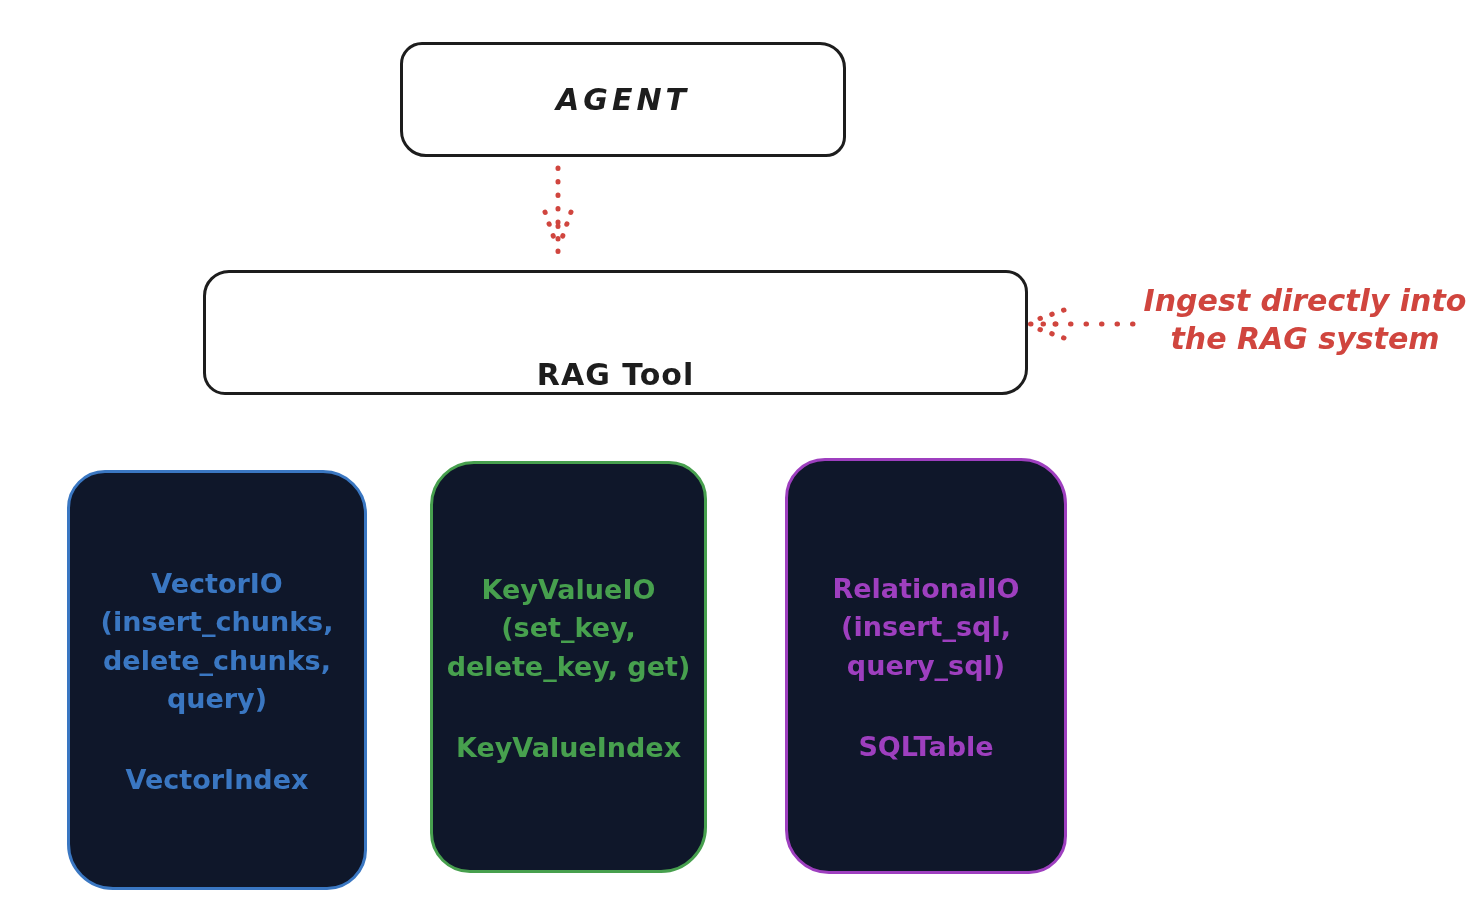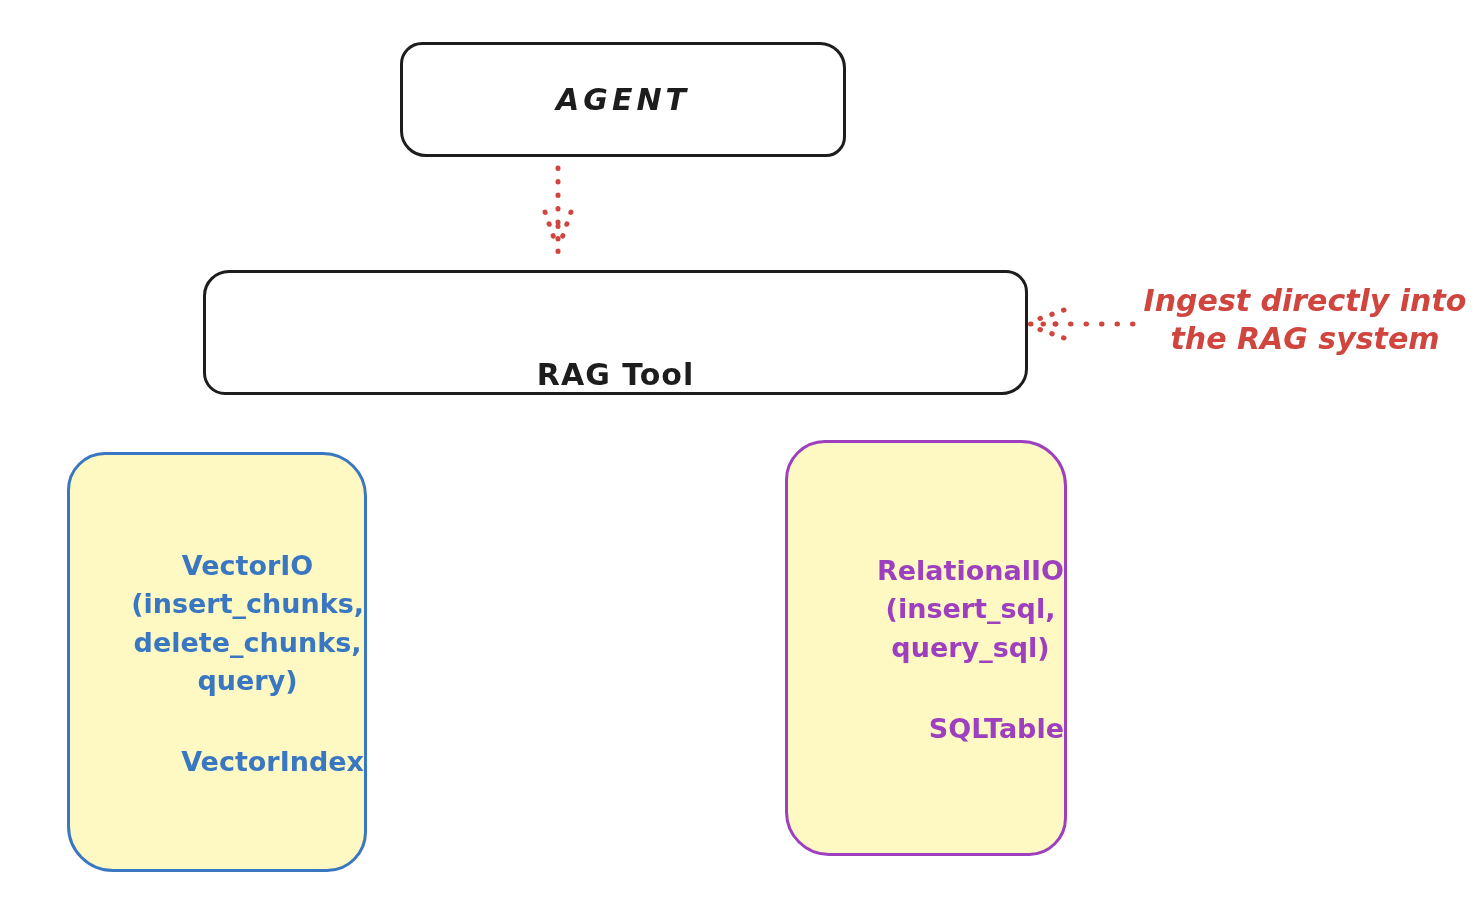--- a/index.html
+++ b/index.html
@@ -70,26 +70,27 @@
     font-weight: bold;
     font-style: italic;
     line-height: 1.27;
     white-space: pre-line;
     color: #d0453e;
   }
   .backend-box {
     position: absolute;
     display: flex;
     flex-direction: column;
-    align-items: flex-end;
+    align-items: center;
     justify-content: center;
-    background: #fef9c3;
+    background: #0f172a;
     box-sizing: border-box;
     border: 3.5px solid currentColor;
     text-align: center;
+    margin-top: 18px;
   }
   .backend-vector {
     left: 67px; top: 452px;
     width: 300px; height: 420px;
     border-radius: 38px 44px 40px 46px;
   }
   .backend-keyvalue {
     left: 430px; top: 443px;
     width: 277px; height: 412px;
     border-radius: 44px 38px 46px 40px;
@@ -145,20 +146,26 @@
 the RAG system</div>
 
   <div class="backend-box backend-vector" style="color: rgb(58, 119, 194);">
     <div class="io-label">VectorIO
 (insert_chunks,
 delete_chunks,
 query)</div>
     <div class="index-label">VectorIndex</div>
   </div>
 
+  <div class="backend-box backend-keyvalue" style="color: rgb(71, 160, 78);">
+    <div class="io-label">KeyValueIO
+(set_key,
+delete_key, get)</div>
+    <div class="index-label">KeyValueIndex</div>
+  </div>
 
   <div class="backend-box backend-relational" style="color: rgb(158, 63, 191);">
     <div class="io-label">RelationalIO
 (insert_sql,
 query_sql)</div>
     <div class="index-label">SQLTable</div>
   </div>
 
 </div>
 

